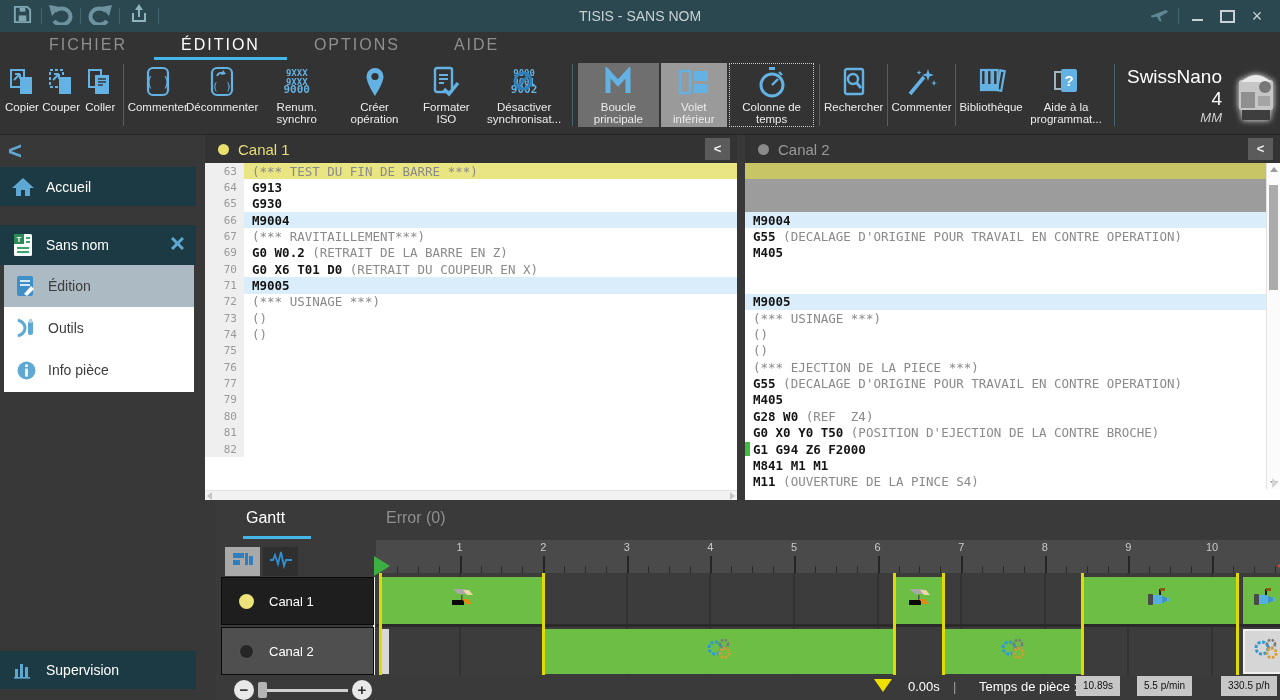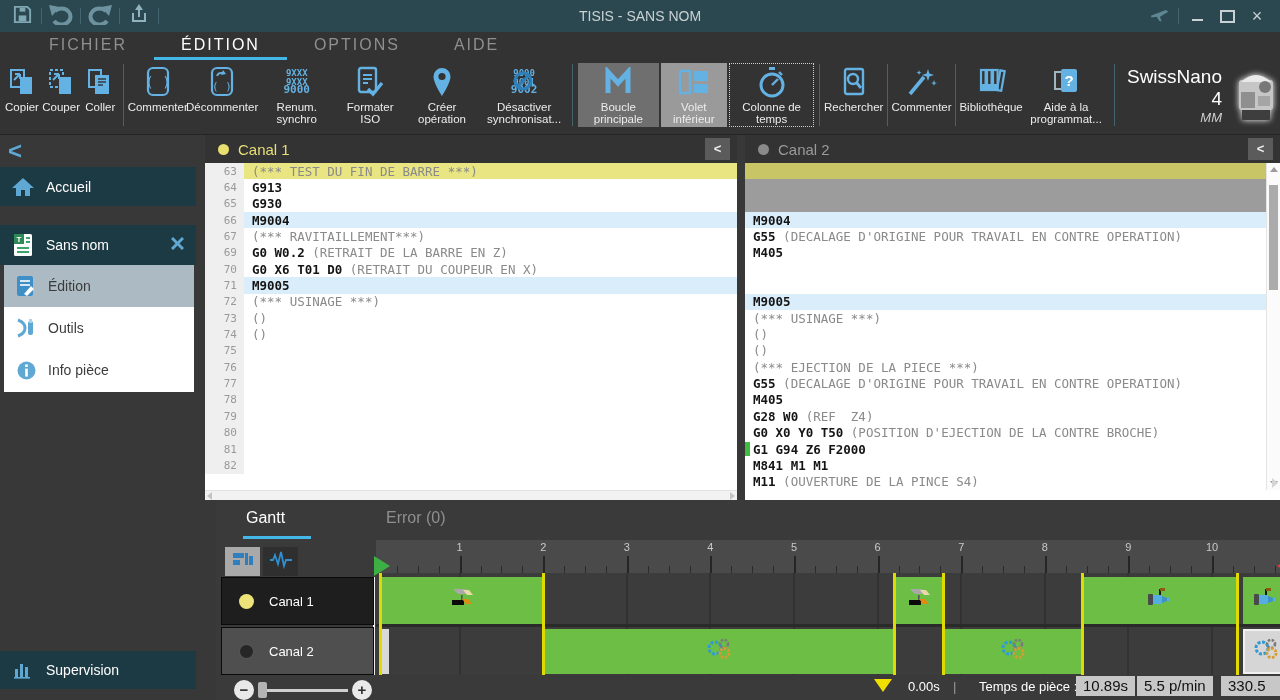--- a/index.html
+++ b/index.html
@@ -107,21 +107,21 @@
   .zc-circle{position:absolute;top:0;width:20px;height:20px;border-radius:50%;background:#E9E9E9;color:#2E2E2E;font-size:15px;font-weight:bold;text-align:center;line-height:19px;}
   .zc-minus{left:0;}
   .zc-plus{left:118px;}
   .zc-track{position:absolute;left:26px;top:9px;width:88px;height:3px;background:#CFCFCF;}
   .zc-handle{position:absolute;left:24px;top:2px;width:9px;height:16px;background:#B4B4B4;border-radius:2px;}
   .status-tri{position:absolute;left:658px;top:179px;width:0;height:0;border-left:9px solid transparent;border-right:9px solid transparent;border-top:13px solid #F0E000;}
   .status-text{position:absolute;color:#FFF;font-size:13px;top:179px;}
   #st-cursor{left:692px;}
   #st-sep{left:737px;color:#9A9A9A;}
   #st-label{left:763px;}
-  .badge{position:absolute;top:176px;height:20px;background:#C7C7C7;color:#111;font-size:15px;line-height:20px;padding:0 7px;}
+  .badge{position:absolute;top:176px;height:20px;background:#C7C7C7;color:#111;font-size:10px;line-height:20px;padding:0 7px;}
   #badge0{left:860px;}
   #badge1{left:921px;}
   #badge2{left:1005px;}
 </style>
 </head>
 <body>
 
 <div class="titlebar">
   <div class="tb-left">
     <div class="tb-btn">
@@ -249,40 +249,40 @@
       <span>Décommenter</span>
   </div>
   <div class="tool-btn">
     <span class="ticon numicon">
       <span><span>9XXX</span><br><span>9XXX</span><br><b style="font-size:11px;">9000</b></span>
     </span>
       <span>Renum. synchro</span>
   </div>
   <div class="tool-btn">
     <span class="ticon">
+      <svg width="22" height="32" viewBox="0 0 22 32">
+          <path d="M11 2 a8.5 8.5 0 0 1 8.5 8.5 C19.5 17 11 30 11 30 C11 30 2.5 17 2.5 10.5 A8.5 8.5 0 0 1 11 2 z" fill="#64B2E3"></path>
+          <circle cx="11" cy="10.5" r="3.6" fill="#333"></circle>
+        </svg>
+    </span>
+      <span>Créer opération</span>
+  </div>
+  <div class="tool-btn">
+    <span class="ticon">
       <svg width="32" height="32" viewBox="0 0 32 32">
           <rect x="5" y="2" width="17" height="24" rx="2" fill="none" stroke="#64B2E3" stroke-width="2.4"></rect>
           <g stroke="#64B2E3" stroke-width="2">
             <line x1="9" y1="9" x2="18" y2="9"></line>
             <line x1="9" y1="13" x2="18" y2="13"></line>
             <line x1="9" y1="17" x2="14" y2="17"></line>
           </g>
           <path d="M14 23 l5 5 l9 -11" stroke="#64B2E3" stroke-width="3.4" fill="none"></path>
         </svg>
     </span>
       <span>Formater ISO</span>
-  </div>
-  <div class="tool-btn">
-    <span class="ticon">
-      <svg width="22" height="32" viewBox="0 0 22 32">
-          <path d="M11 2 a8.5 8.5 0 0 1 8.5 8.5 C19.5 17 11 30 11 30 C11 30 2.5 17 2.5 10.5 A8.5 8.5 0 0 1 11 2 z" fill="#64B2E3"></path>
-          <circle cx="11" cy="10.5" r="3.6" fill="#333"></circle>
-        </svg>
-    </span>
-      <span>Créer opération</span>
   </div>
   <div class="tool-btn">
     <span class="ticon numicon">
       <span><span>9000</span><br><span>9001</span><br><b style="font-size:11px;">9002</b></span>
       <svg style="position:absolute;left:2px;top:6px;" width="20" height="20" viewBox="0 0 20 20">
           <circle cx="10" cy="10" r="8" fill="none" stroke="#2E7FB8" stroke-width="3"></circle>
           <line x1="4" y1="16" x2="16" y2="4" stroke="#2E7FB8" stroke-width="3"></line>
         </svg>
     </span>
       <span>Désactiver synchronisat...</span>
@@ -486,21 +486,20 @@
       <div class="crow"><span class="lnum">67</span><span class="ctext"><span class="gcomment">(*** RAVITAILLEMENT***)</span></span></div>
       <div class="crow"><span class="lnum">69</span><span class="ctext"><span class="gcode">G0 W0.2</span><span class="gcomment"> (RETRAIT DE LA BARRE EN Z)</span></span></div>
       <div class="crow"><span class="lnum">70</span><span class="ctext"><span class="gcode">G0 X6 T01 D0</span><span class="gcomment"> (RETRAIT DU COUPEUR EN X)</span></span></div>
       <div class="crow hl-blue"><span class="lnum">71</span><span class="ctext"><span class="gcode">M9005</span></span></div>
       <div class="crow"><span class="lnum">72</span><span class="ctext"><span class="gcomment">(*** USINAGE ***)</span></span></div>
       <div class="crow"><span class="lnum">73</span><span class="ctext"><span class="gcomment">()</span></span></div>
       <div class="crow"><span class="lnum">74</span><span class="ctext"><span class="gcomment">()</span></span></div>
       <div class="crow"><span class="lnum">75</span><span class="ctext"></span></div>
       <div class="crow"><span class="lnum">76</span><span class="ctext"></span></div>
       <div class="crow"><span class="lnum">77</span><span class="ctext"></span></div>
-      <div class="crow"><span class="lnum">78</span><span class="ctext"></span></div>
       <div class="crow"><span class="lnum">79</span><span class="ctext"></span></div>
       <div class="crow"><span class="lnum">80</span><span class="ctext"></span></div>
       <div class="crow"><span class="lnum">81</span><span class="ctext"></span></div>
       <div class="crow"><span class="lnum">82</span><span class="ctext"></span></div>
     </div>
   <div class="hbar">
     <span class="harrow l"></span>
     <span class="harrow r"></span>
   </div>
 </div>

